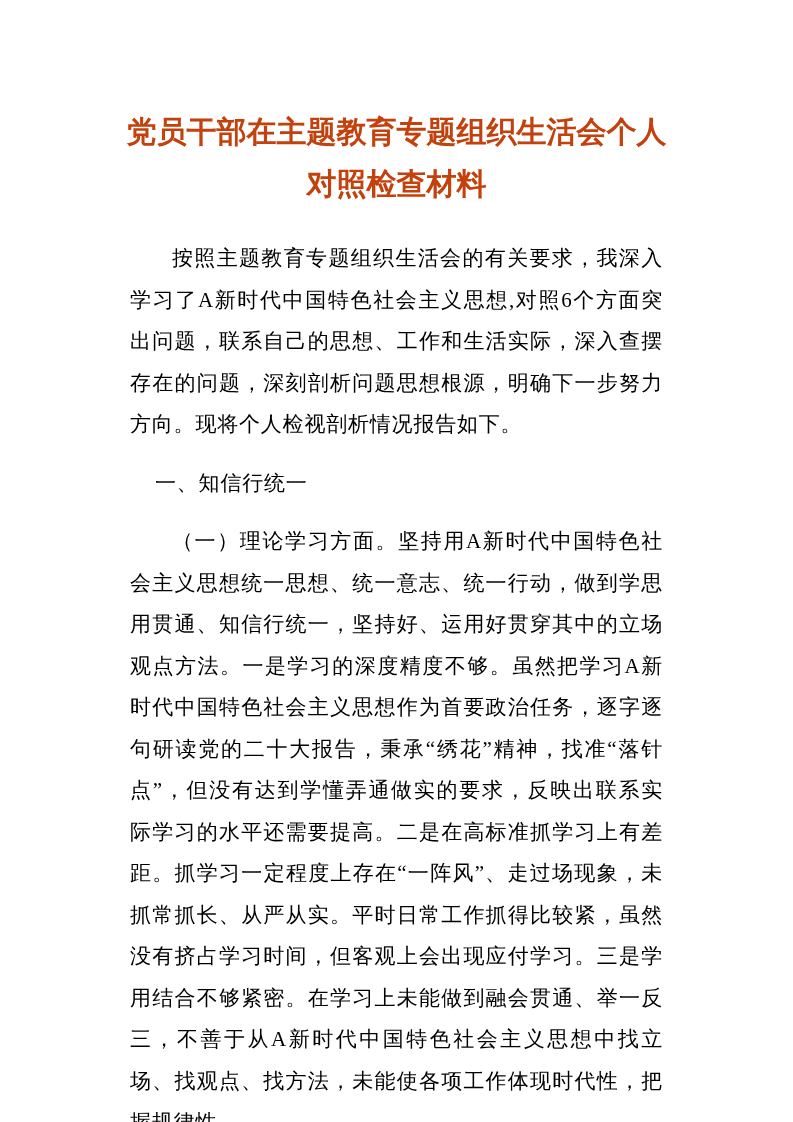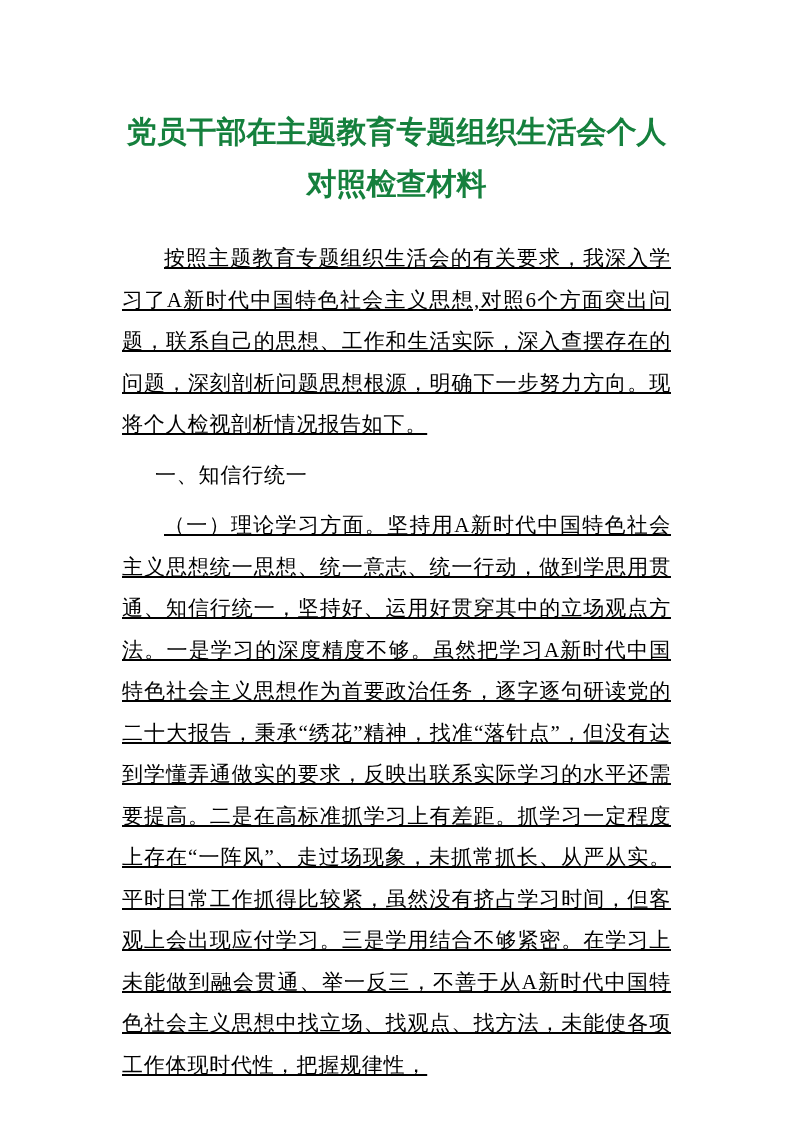--- a/index.html
+++ b/index.html
@@ -19,33 +19,32 @@
     font-family: "Liberation Serif", "DejaVu Serif", serif;
     color: #000000;
   }
   .doc-title {
     margin: 0 0 28px 0;
     font-size: 30px;
     font-weight: bold;
     line-height: 52px;
     text-align: center;
     letter-spacing: 0px;
-    color: #15803d;
+    color: #c2410c;
   }
   .doc-body {
     font-size: 21px;
     line-height: 41.5px;
     letter-spacing: 0.8px;
     text-align: justify;
     text-justify: inter-ideograph;
   }
   .doc-paragraph {
-    margin: 9px;
+    margin: 17px;
     text-indent: 2em;
-    text-decoration: underline;
   }
   .doc-heading {
     margin: 0;
     text-indent: 2em;
     font-weight: normal;
     font-size: 21px;
   }
 </style>
 </head>
 <body>

